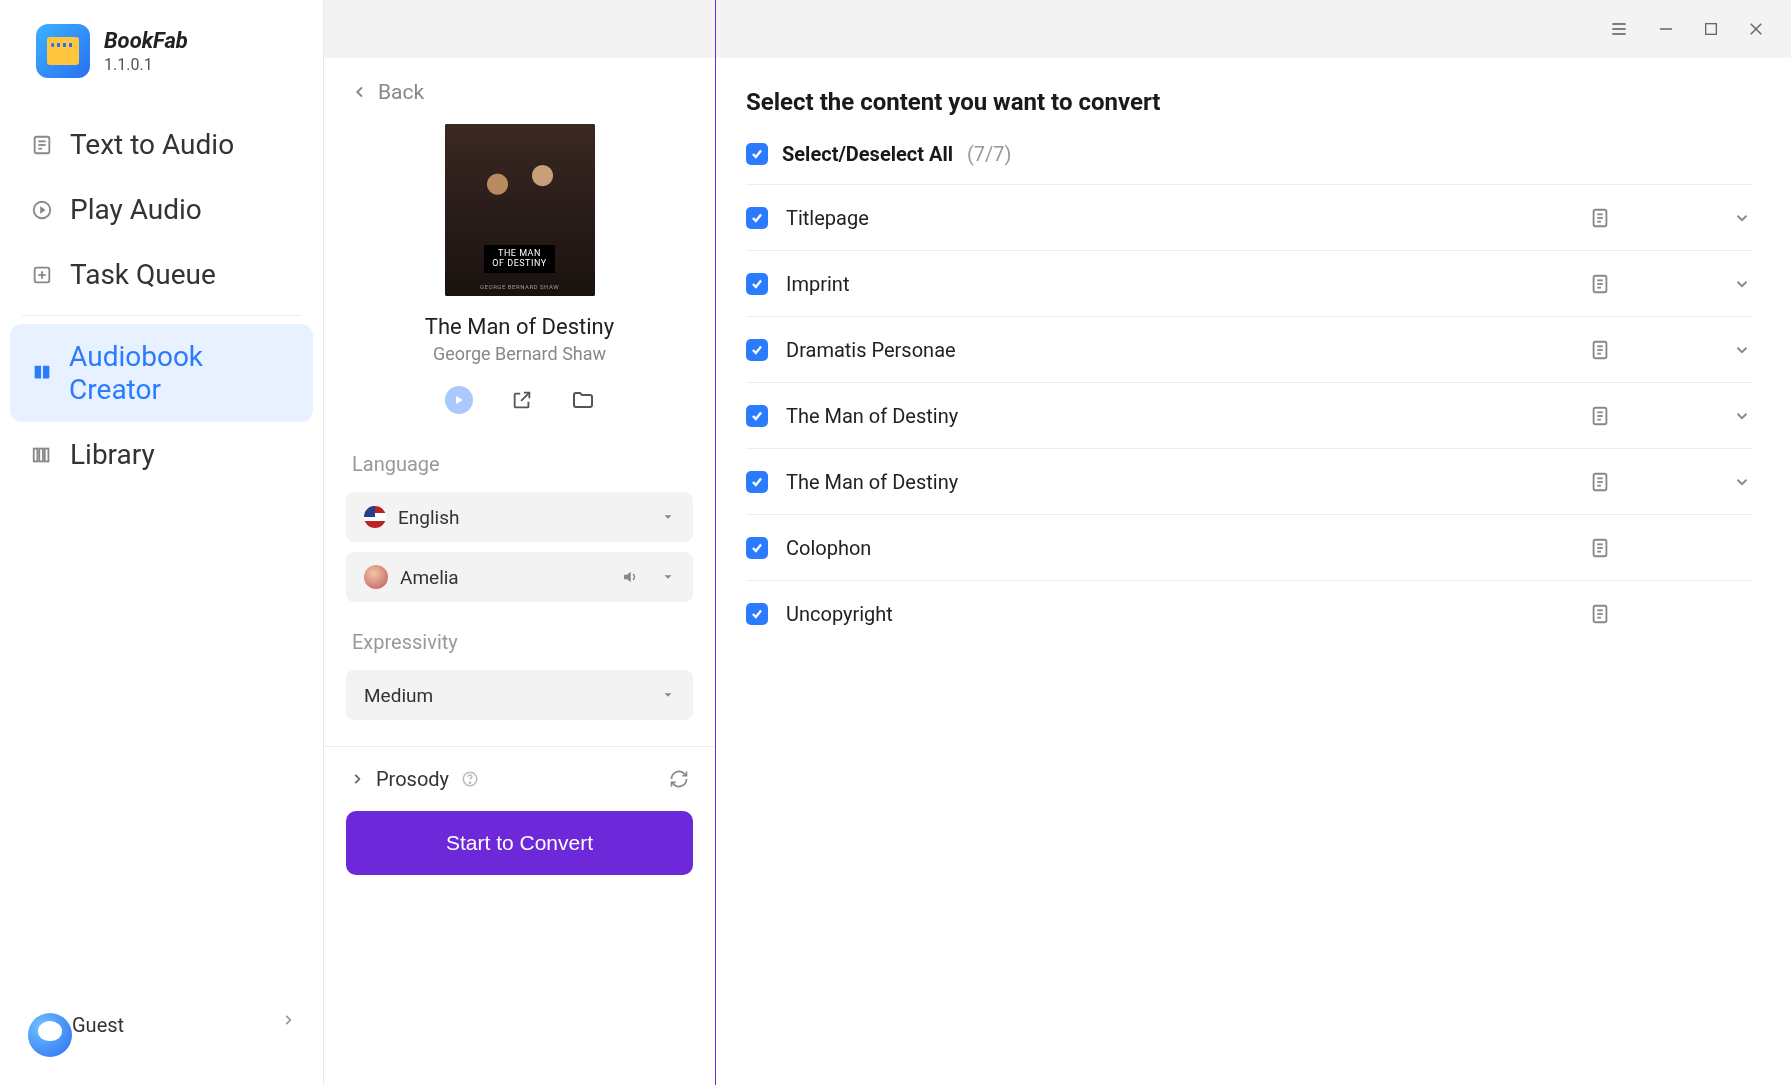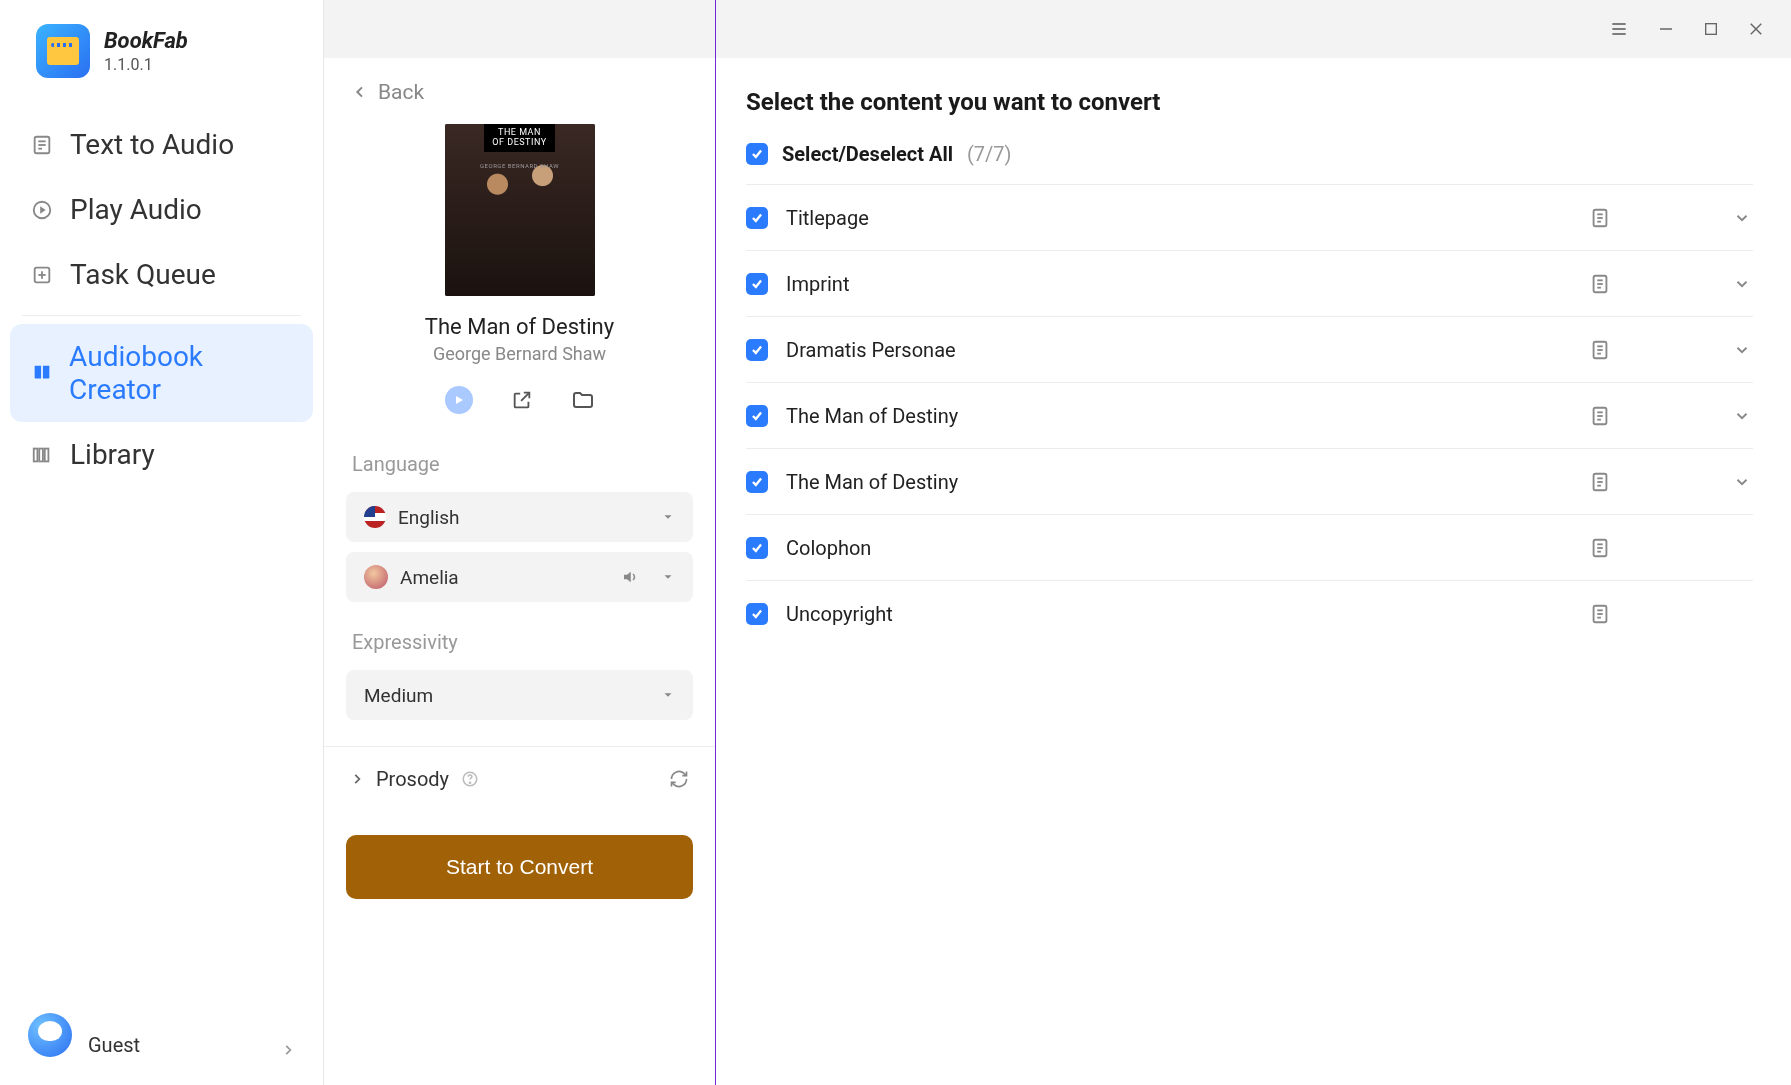--- a/index.html
+++ b/index.html
@@ -97,23 +97,22 @@
     }
     .nav-item.active .nav-icon { color: #2b7bff; }
     .nav-divider {
       height: 1px;
       background: #ededed;
       margin: 8px 12px;
     }
     .sidebar-spacer { flex: 1; }
     .user-block {
       display: flex;
-      align-items: flex-end;
+      align-items: flex-start;
       padding: 20px 28px 28px 28px;
-      gap: 16px;
     }
     .avatar {
       width: 44px;
       height: 44px;
       border-radius: 50%;
       background: radial-gradient(circle at 30% 30%, #6ec0ff, #2a6ff2);
       position: relative;
     }
     .avatar::after{
       content:'';
@@ -150,20 +149,21 @@
       align-items: center;
       padding: 4px 20px 10px 20px;
     }
     .cover {
       width: 150px;
       height: 172px;
       background: #2a1c18;
       border-radius: 2px;
       display: flex;
       flex-direction: column;
+      justify-content: flex-end;
       align-items: center;
       position: relative;
       overflow: hidden;
     }
     .cover::before{
       content:'';
       position:absolute;
       inset:0;
       background:
         radial-gradient(circle at 35% 35%,#b98a60 0 10px,transparent 11px),
@@ -266,22 +266,22 @@
     }
     .collapse-row .help { color: #bbb; }
     .collapse-row .refresh { margin-left: auto; color: #888; }
     .mid-scroll{
       overflow:hidden;
       flex:1;
       display:flex;
       flex-direction:column;
     }
     .convert-btn {
-      margin: 24px 22px 22px 22px;
-      background: #a16207;
+      margin: 0 22px 22px 22px;
+      background: #6d28d9;
       color: #fff;
       border: none;
       border-radius: 10px;
       height: 64px;
       font-size: 21px;
       cursor: pointer;
     }
 
     
     .right {

